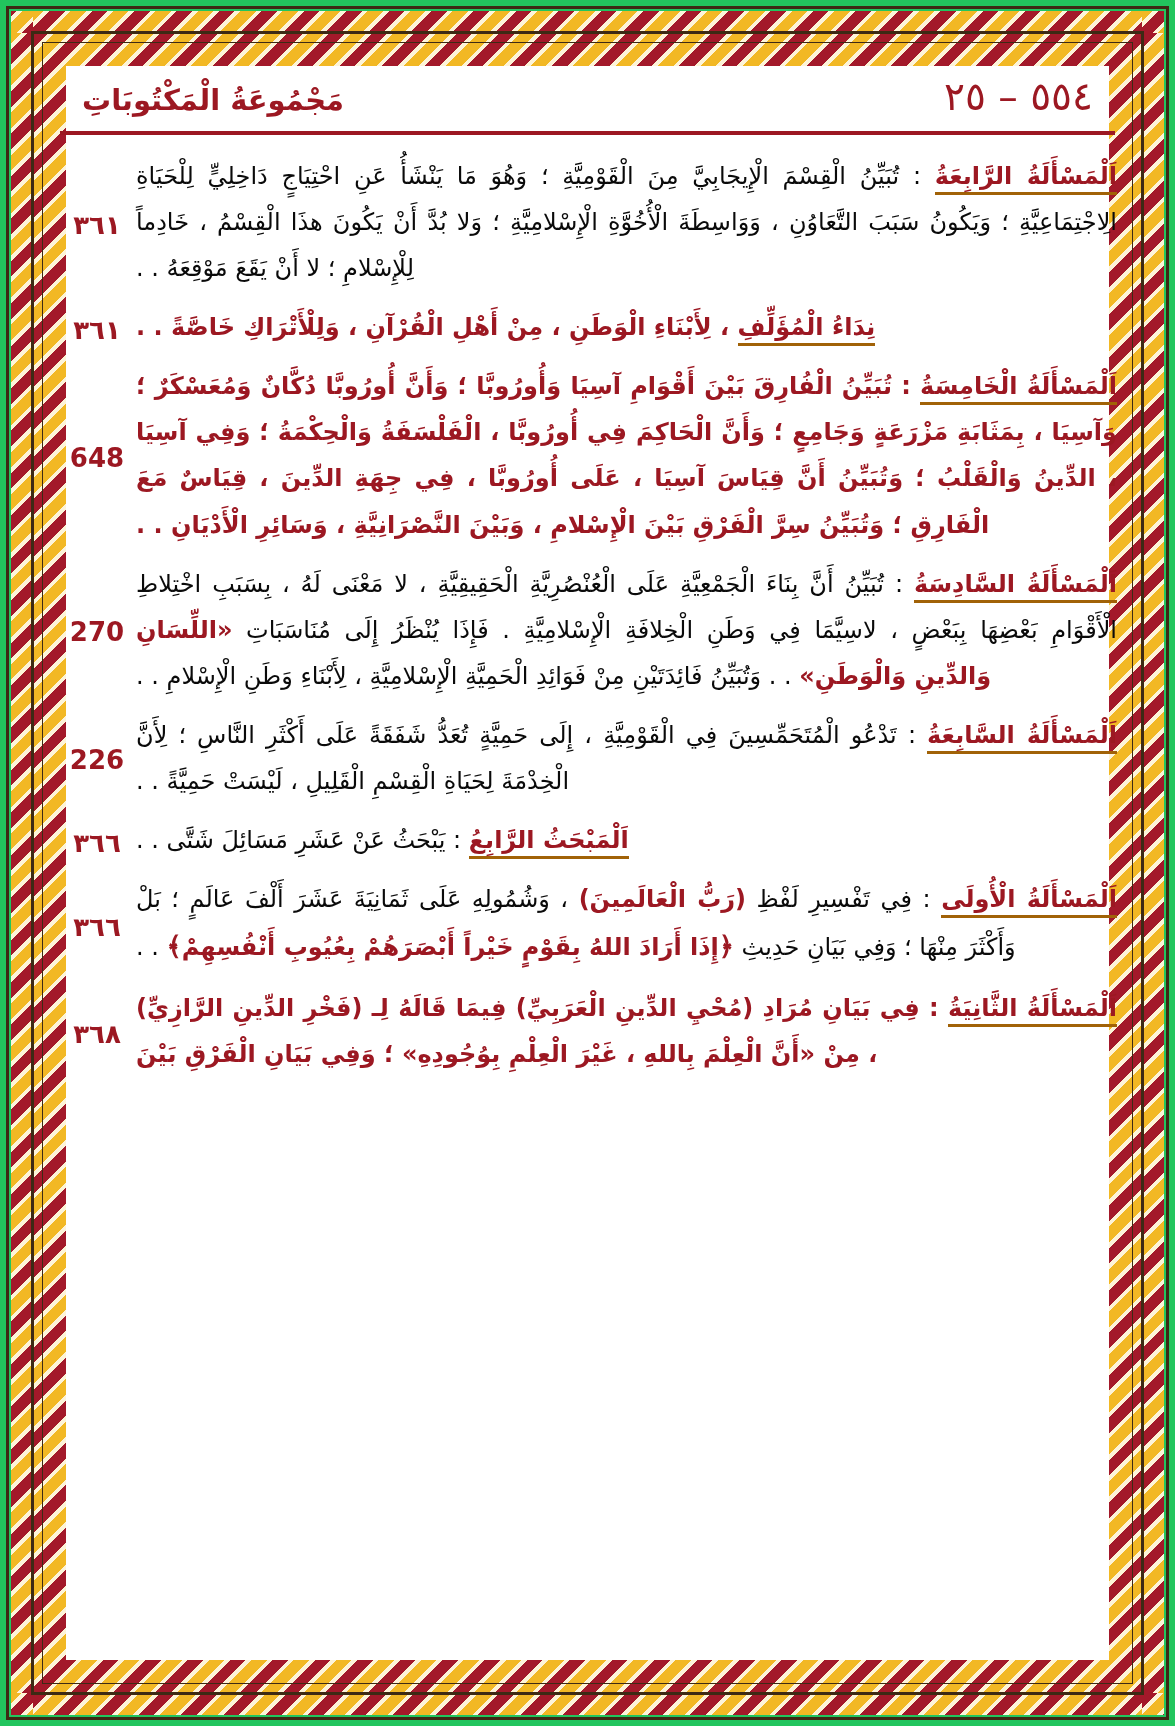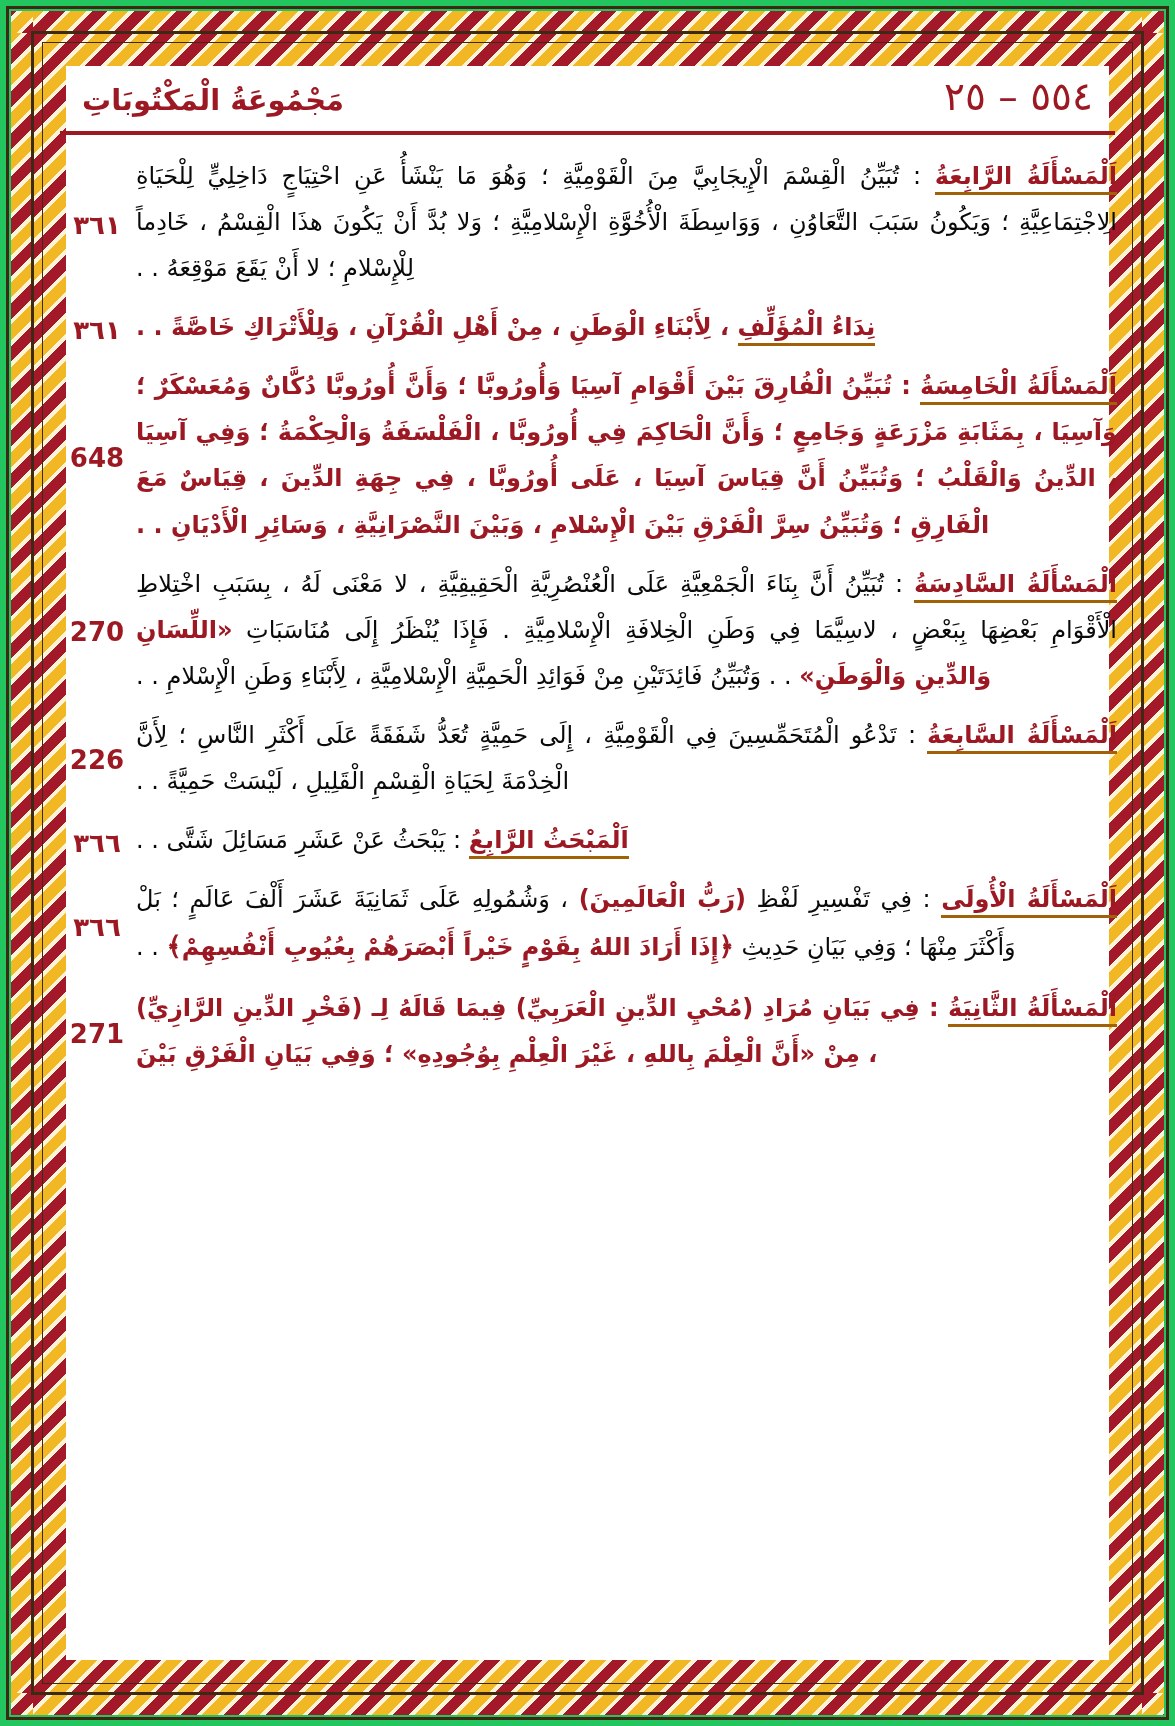--- a/index.html
+++ b/index.html
@@ -215,20 +215,20 @@
           </div>
           <div class="entry">
             <div class="entry-num">٣٦٦</div>
             <div class="entry-body"><span class="hd">اَلْمَبْحَثُ الرَّابِعُ</span><span> : </span><span>يَبْحَثُ عَنْ عَشَرِ مَسَائِلَ شَتَّى . .</span></div>
           </div>
           <div class="entry">
             <div class="entry-num">٣٦٦</div>
             <div class="entry-body"><span class="hd">اَلْمَسْأَلَةُ الْأُولَى</span><span> : </span><span>فِي تَفْسِيرِ لَفْظِ </span><span class="rd">(رَبُّ الْعَالَمِينَ)</span><span> ، وَشُمُولِهِ عَلَى ثَمَانِيَةَ عَشَرَ أَلْفَ عَالَمٍ ؛ بَلْ وَأَكْثَرَ مِنْهَا ؛ وَفِي بَيَانِ حَدِيثِ </span><span class="orn">﴿</span><span class="hadith">إِذَا أَرَادَ اللهُ بِقَوْمٍ خَيْراً أَبْصَرَهُمْ بِعُيُوبِ أَنْفُسِهِمْ</span><span class="orn">﴾</span><span> . .</span></div>
           </div>
           <div class="entry">
-            <div class="entry-num">271</div>
+            <div class="entry-num">٣٦٨</div>
             <div class="entry-body red-para"><span class="hd">اَلْمَسْأَلَةُ الثَّانِيَةُ</span><span> : </span><span>فِي بَيَانِ مُرَادِ (مُحْيِ الدِّينِ الْعَرَبِيِّ) فِيمَا قَالَهُ لِـ (فَخْرِ الدِّينِ الرَّازِيِّ) ، مِنْ «أَنَّ الْعِلْمَ بِاللهِ ، غَيْرَ الْعِلْمِ بِوُجُودِهِ» ؛ وَفِي بَيَانِ الْفَرْقِ بَيْنَ</span></div>
           </div>
         </div>
 
     </div>
   </div>
 </div>
 
 </body></html>

